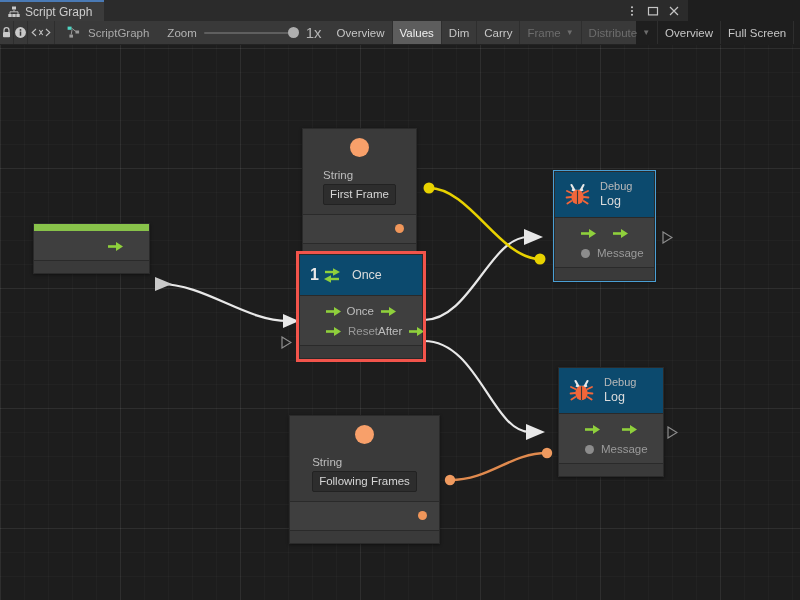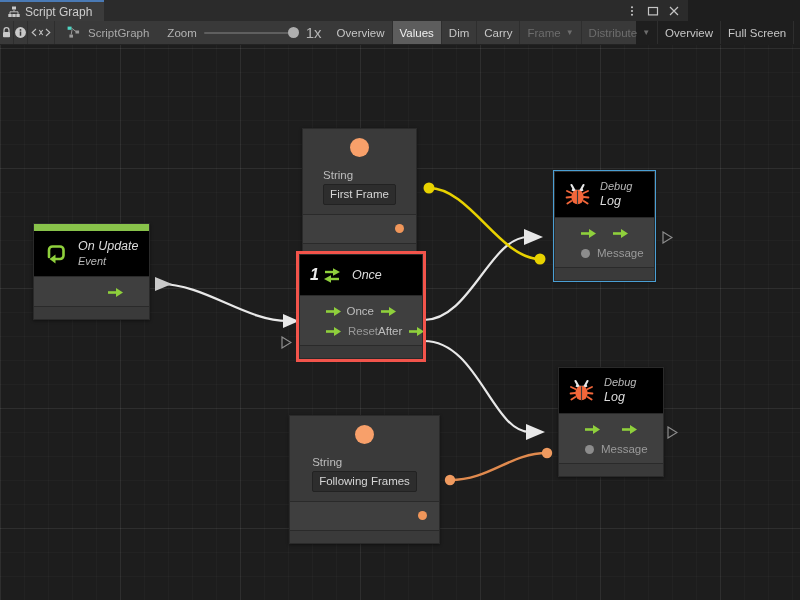--- a/index.html
+++ b/index.html
@@ -100,23 +100,22 @@
     border:1px solid #2a2a2a;
     font-size:11.5px;
     box-shadow:0 1px 3px rgba(0,0,0,.45);
   }
   .node.sel-red   { outline:3px solid #f2544b; outline-offset:0px; border-color:#2a2a2a; }
   .node.sel-blue  { outline:1.5px solid #4a9fd4; outline-offset:0px; }
   .node-accent { height:7px; width:100%; }
   .node-head {
     display:flex; align-items:center; gap:9px;
     padding:8px 10px 8px 9px;
-    background:#000000;
+    background:#0c4a6e;
     border-bottom:1px solid #2a2a2a;
-    font-style:italic;
   }
   .node-head .titles { display:flex; flex-direction:column; line-height:1.25; }
   .node-head .t1 { color:#b9b9b9; font-size:11px; }
   .node-head .t2 { color:#dcdcdc; font-size:12.5px; }
   .node-head .t-single { color:#dcdcdc; font-size:12.5px; }
   .node-body { background:#3f3f3f; padding:5px 17px 4px; }
   .node-foot { height:13px; background:#3a3a3a; border-top:1px solid #2a2a2a; }
 
   .portrow {
     display:flex; align-items:center; justify-content:space-between;
@@ -252,30 +251,20 @@
     <circle cx="429" cy="143" r="5.5" fill="#e8d200"></circle>
     <circle cx="540" cy="214" r="5.5" fill="#e8d200"></circle>
 
     <path d="M450,435 C490,435 510,408 547,408" stroke="#e08a4e" stroke-width="2.4" fill="none"></path>
     <circle cx="450" cy="435" r="5.2" fill="#ef9a5f"></circle>
     <circle cx="547" cy="408" r="5.2" fill="#ef9a5f"></circle>
   </svg>
 
   <div class="node" style="left:33px; top:178px; width:117px;">
     <div class="node-accent" style="background:#88c24a;"></div>
-    <div class="node-head">
-      <svg width="26" height="26" viewBox="0 0 26 26">
-        <path d="M6 16 V9 a3.5 3.5 0 0 1 3.5 -3.5 H17 a3.5 3.5 0 0 1 3.5 3.5 V14.5 a3.5 3.5 0 0 1 -3.5 3.5 H11" stroke="#8fd03c" stroke-width="2.6" fill="none" stroke-linecap="round"></path>
-        <polygon points="12.5,13.5 12.5,22.5 6.5,18" fill="#8fd03c"></polygon>
-      </svg>
-      <div class="titles">
-        <span class="t2">On Update</span>
-        <span class="t1">Event</span>
-      </div>
-    </div>
     <div class="node-body">
       <div class="portrow" style="justify-content:flex-end;">
         <svg class="arrow-out" viewBox="0 0 15 11">
           <path d="M0 5.5 H9" stroke="#8fd03c" stroke-width="2.6"></path>
           <polygon points="8,1 15,5.5 8,10" fill="#8fd03c"></polygon>
         </svg>
       </div>
     </div>
     <div class="node-foot"></div>
   </div>

